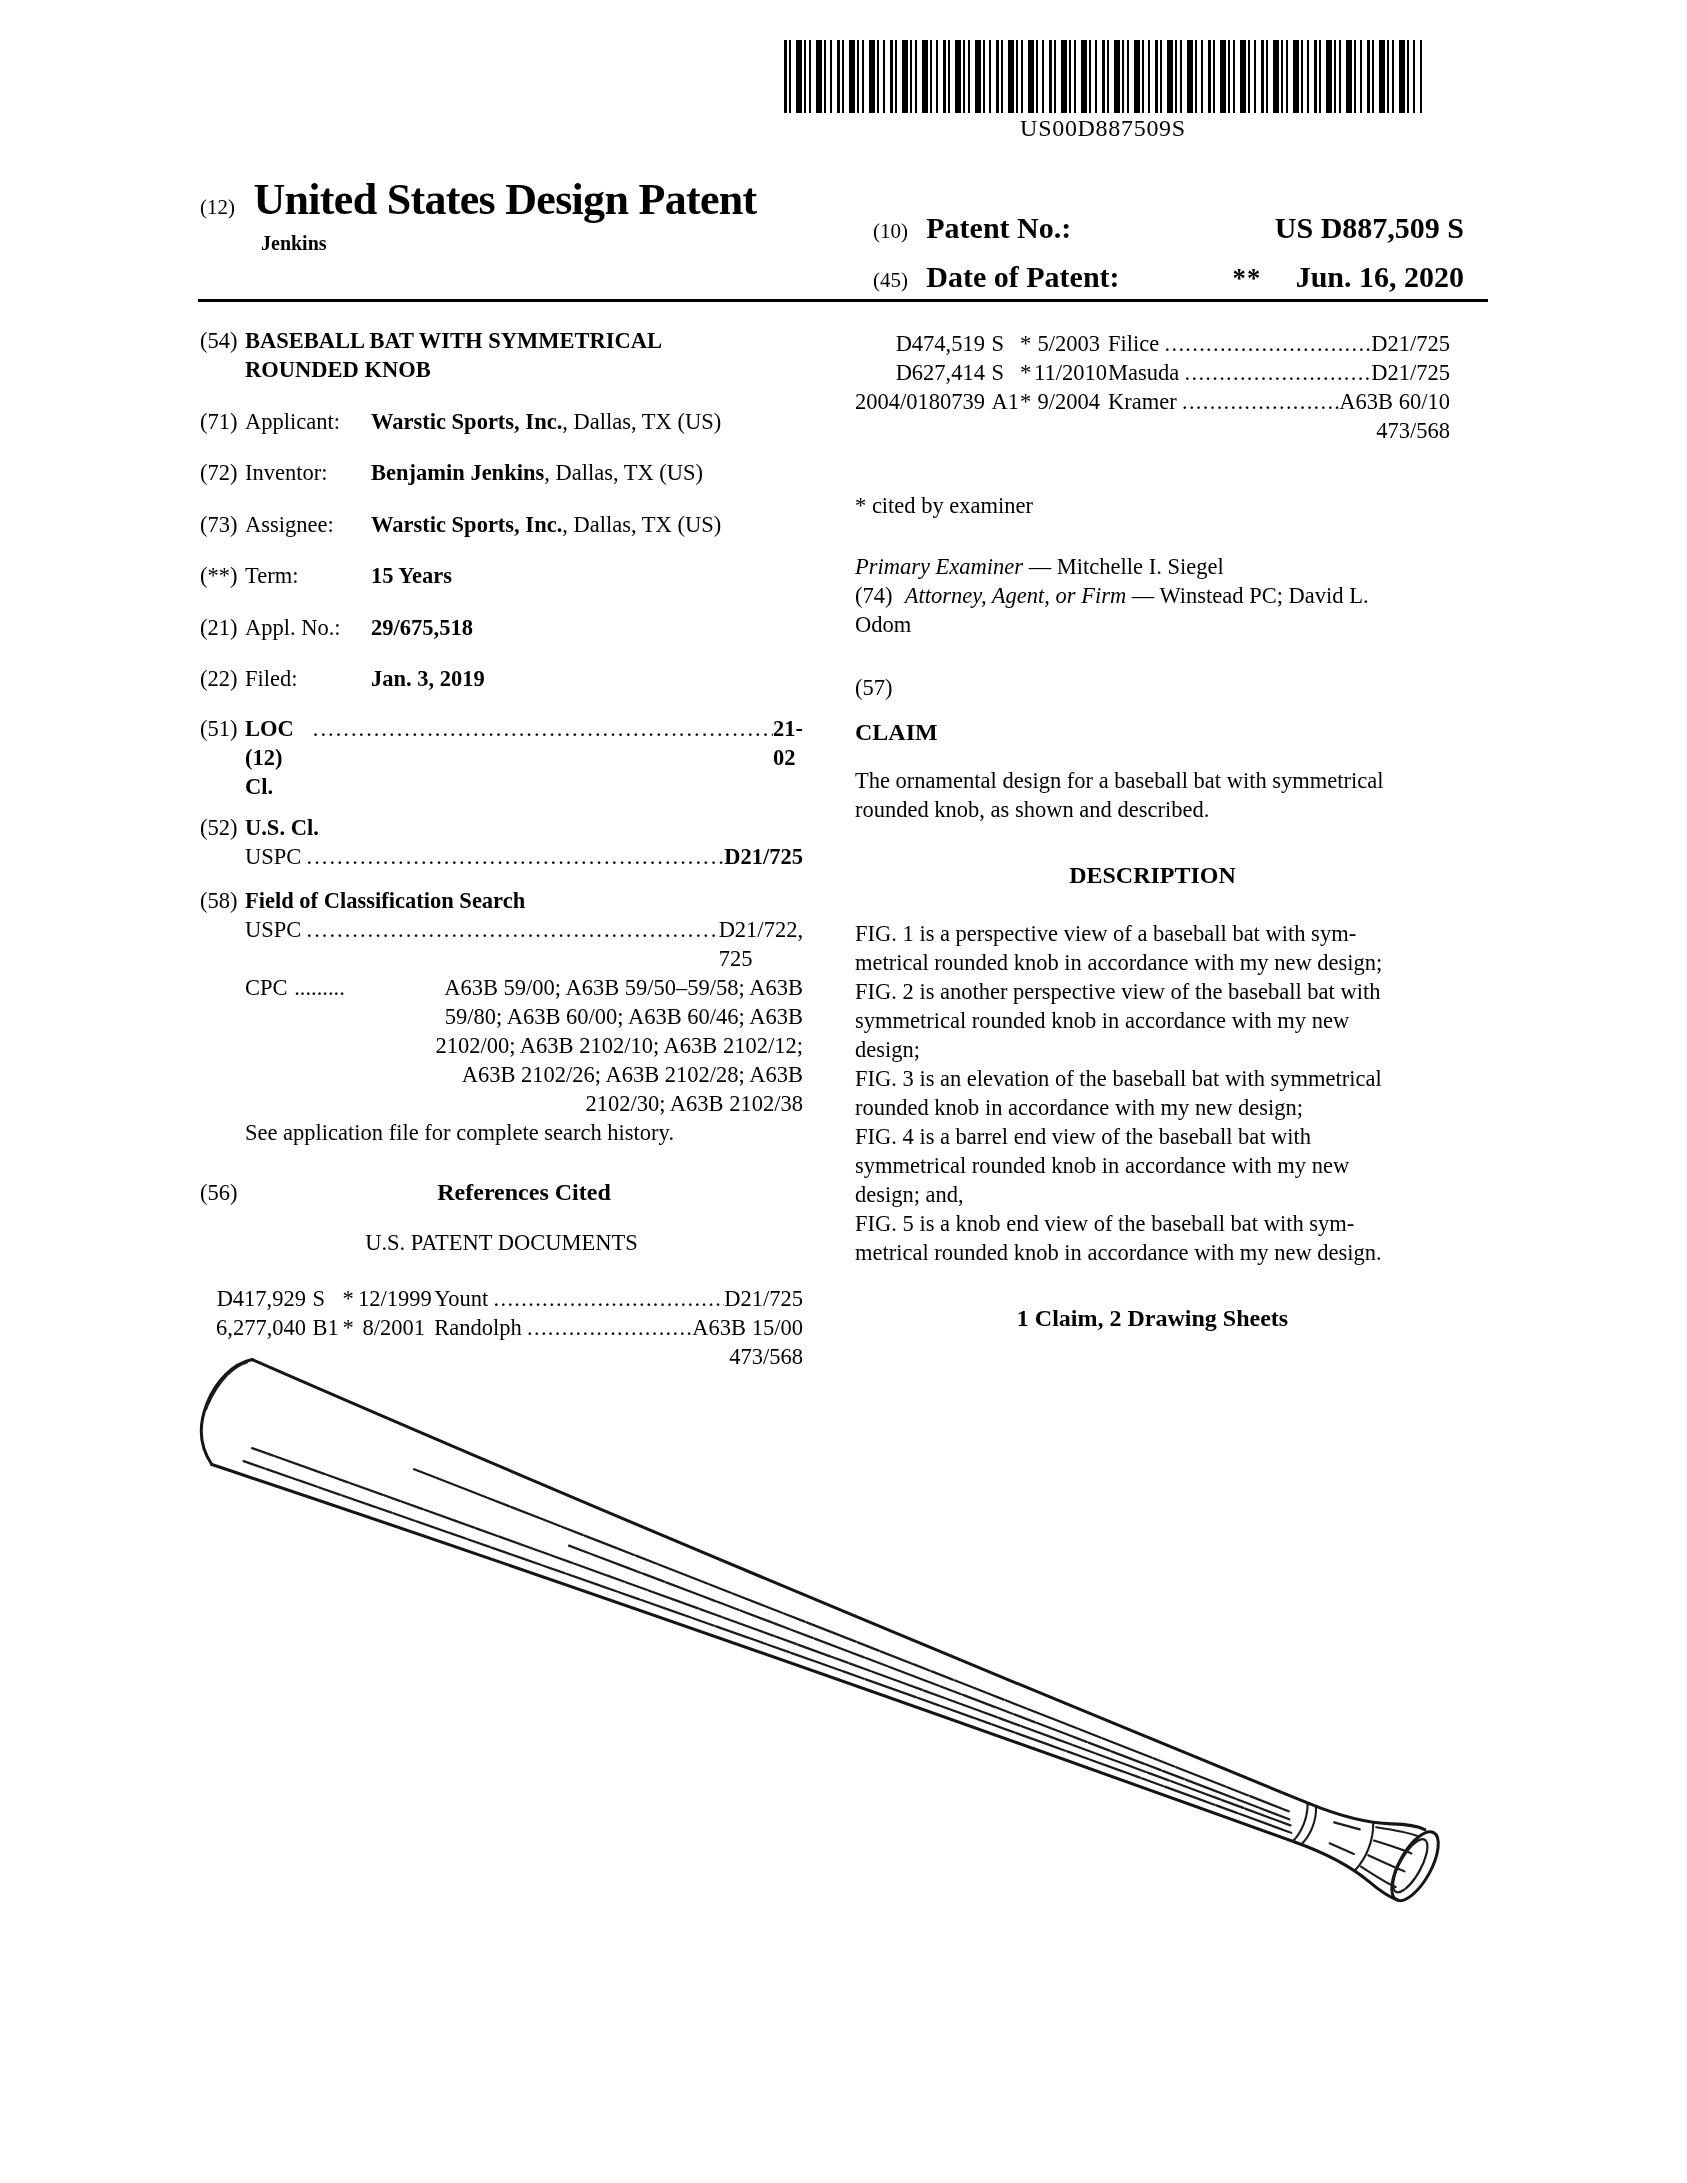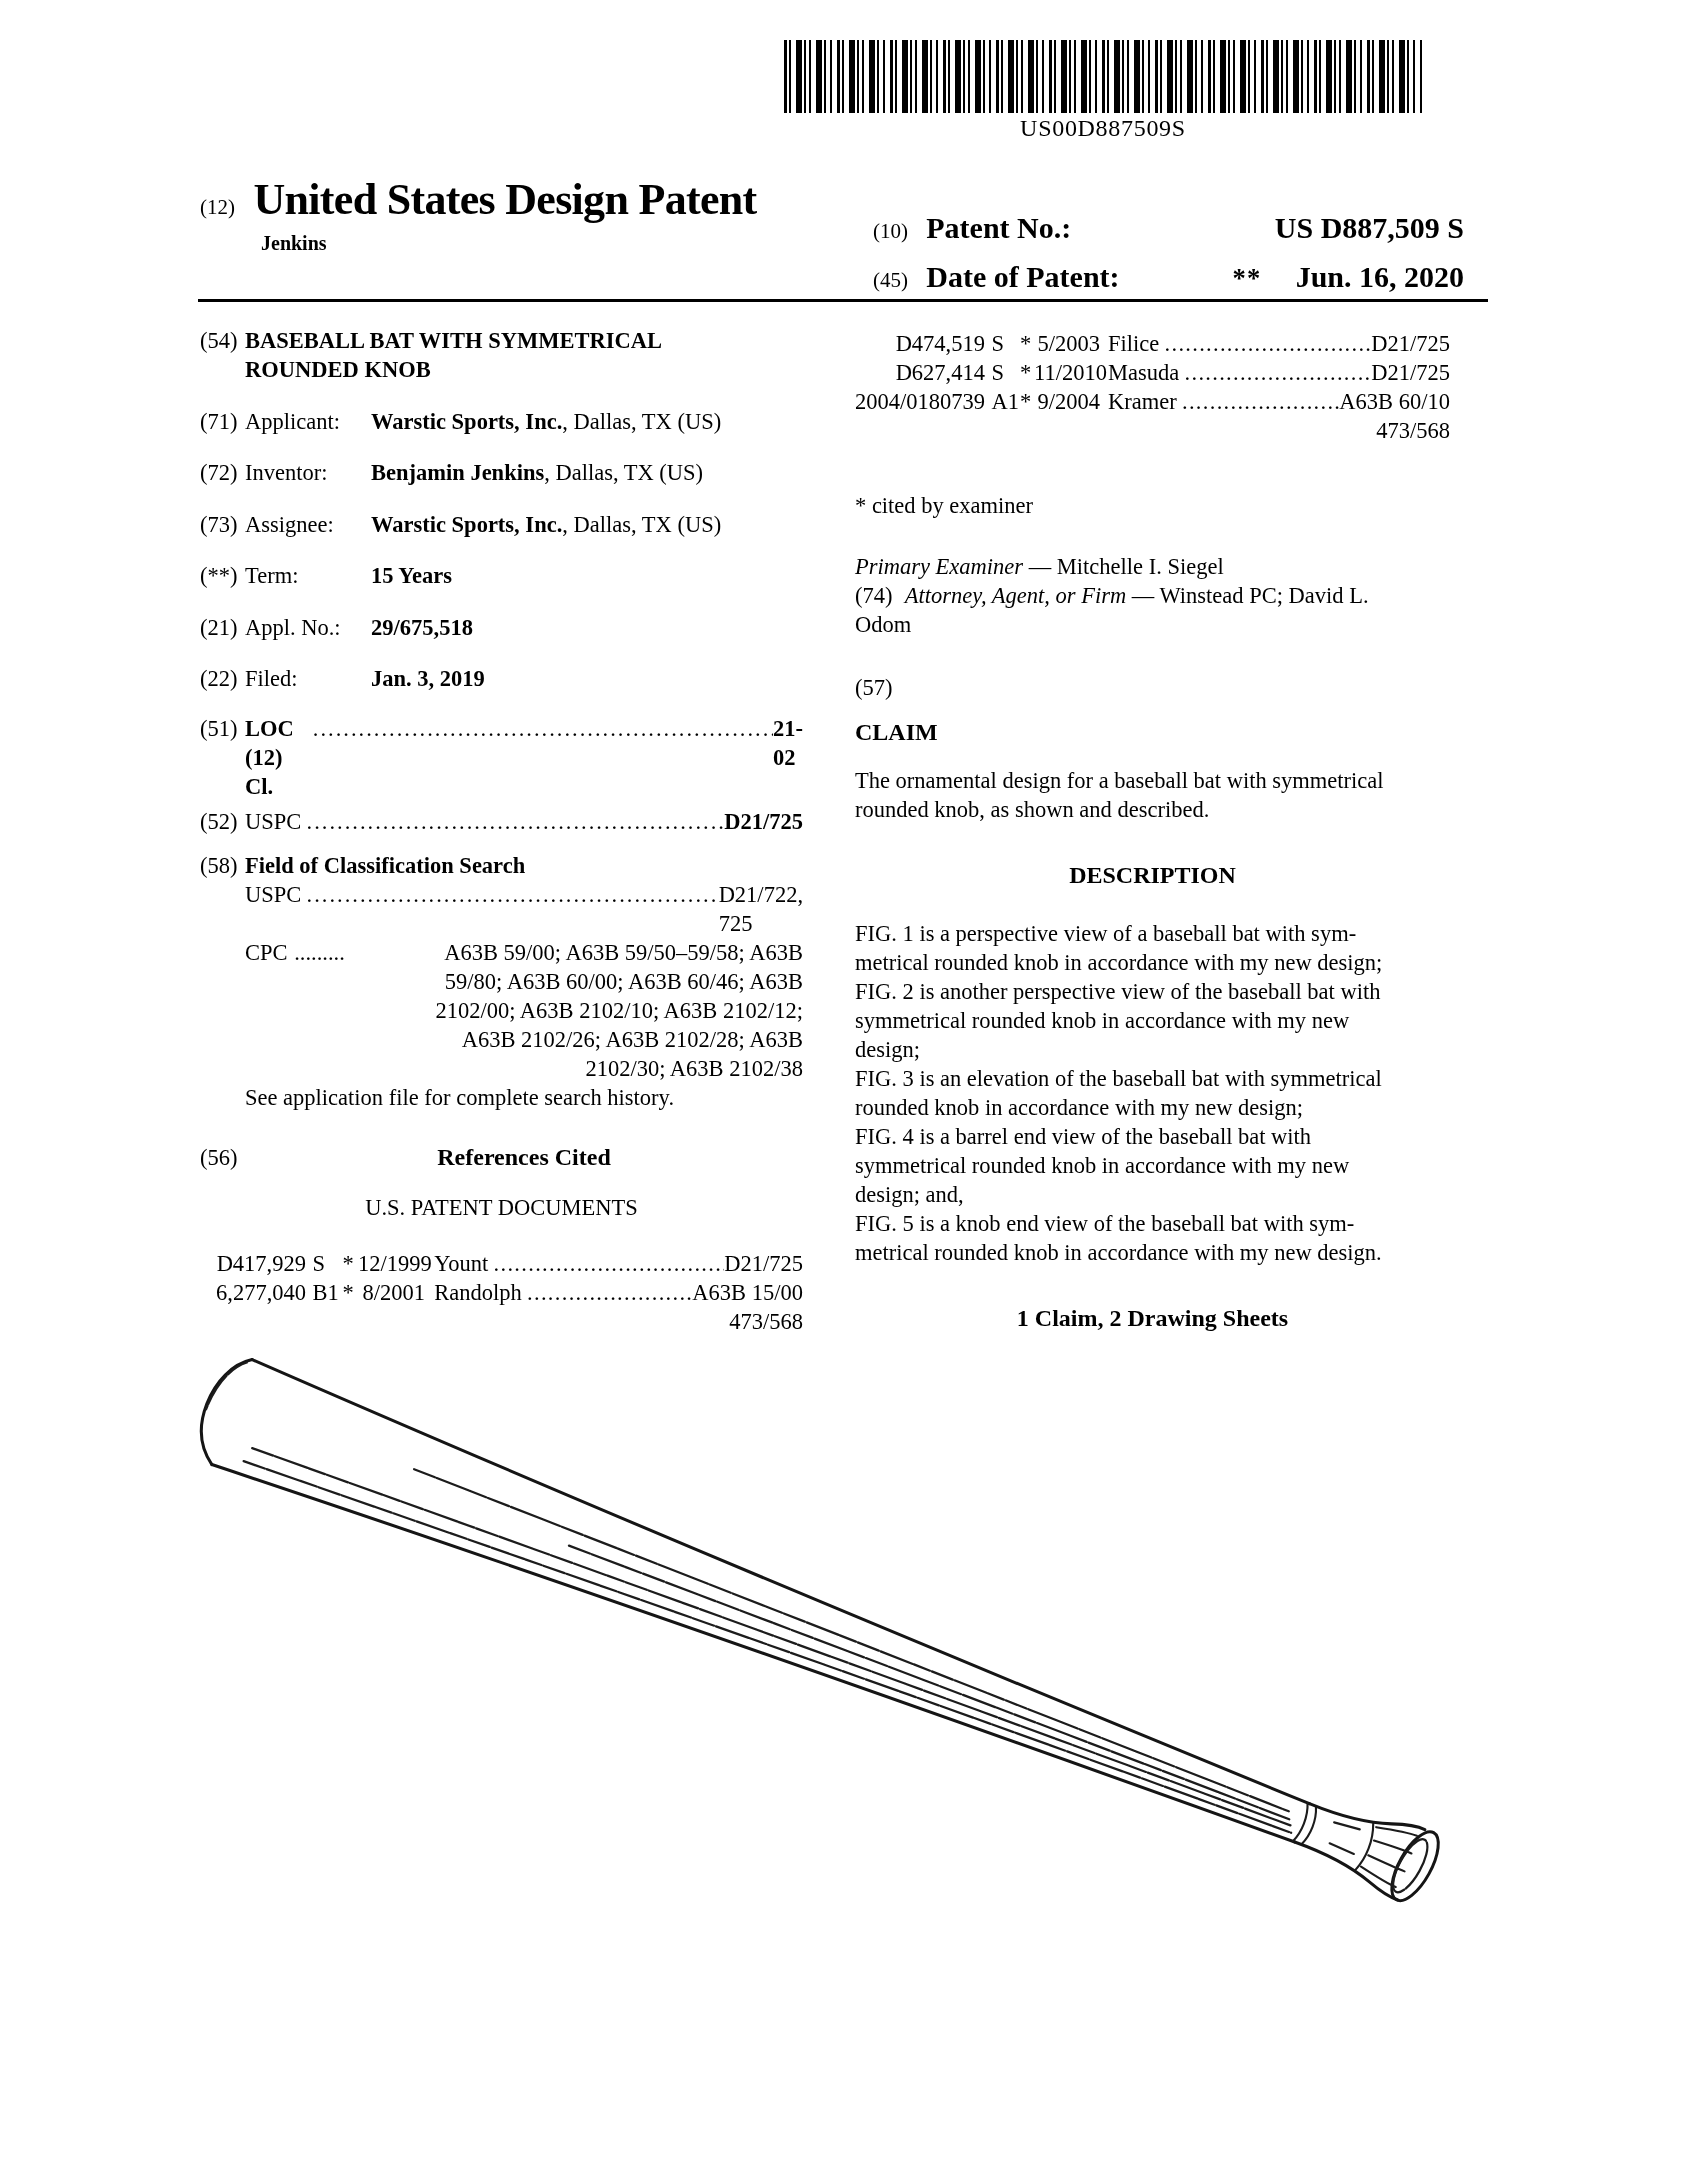--- a/index.html
+++ b/index.html
@@ -54,21 +54,21 @@
   .b { font-weight:bold; }
   .i { font-style:italic; }
   .pre { white-space:pre-line; }
   .just { text-align:justify; }
 
   .lead { flex:1 1 auto; min-width:20px; overflow:hidden; white-space:nowrap; padding:0 5.3px; }
   .lead::after { content:"........................................................................................................................"; letter-spacing:2px; }
 
   .mb-lg { margin-bottom:22.5px; }
   .mb-md { margin-bottom:21px; }
-  .mb-sm { margin-bottom:6px; }
+  .mb-sm { margin-bottom:12px; }
   .mb-xs { margin-bottom:15px; }
 
   .center { text-align:center; }
   .right-al { text-align:right; }
 
   
   .cit-grid { display:grid; align-items:baseline; }
   .cit-left  { grid-template-columns:106px 32px 20px 67px 9.3px auto; }
   .cit-right { grid-template-columns:130px 32px 17px 66px 8px auto; }
   .cit-no { text-align:right; }
@@ -164,20 +164,21 @@
       <div class="content row">
           <span class="b">LOC (12) Cl.</span>
           <span class="lead"></span>
           <span class="b">21-02</span>
         </div>
     </div>
 
     <div class="row mb-xs">
       <span class="num">(52)</span>
       <div class="content">
+        <div class="b">U.S. Cl.</div>
         <div class="row">
             <span>USPC</span>
             <span class="lead"></span>
             <span class="b">D21/725</span>
           </div>
       </div>
     </div>
 
     <div class="row mb-md">
       <span class="num">(58)</span>

